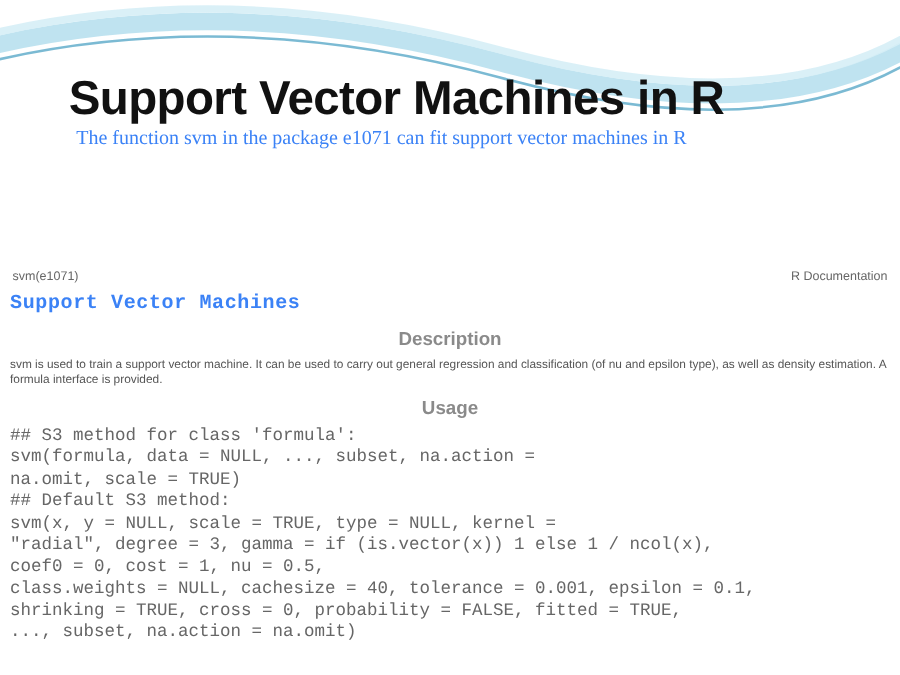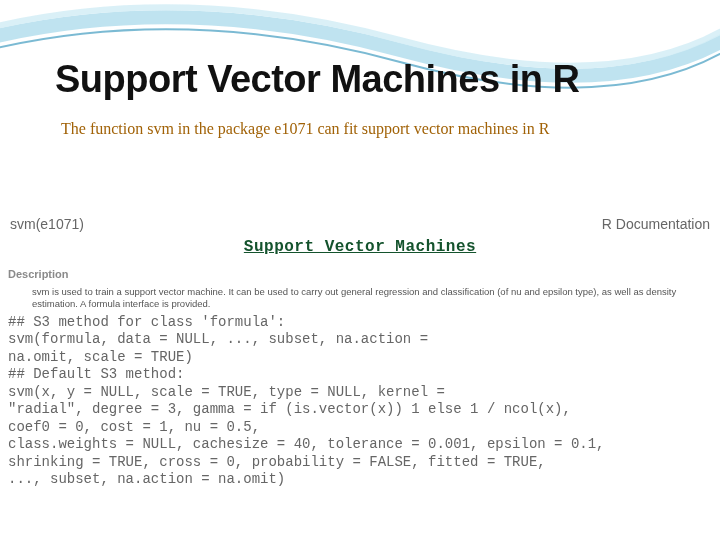--- a/index.html
+++ b/index.html
@@ -22,71 +22,68 @@
   .content {
     position: relative;
     padding: 60px 55px 0 55px;
   }
   .title {
     font-size: 38px;
     font-weight: 700;
     color: #111;
     font-family: 'Trebuchet MS', 'Arial Narrow', Arial, sans-serif;
     letter-spacing: -0.5px;
-    margin-bottom: 18px;
     line-height: 1.05;
   }
   .body-text {
     font-size: 16px;
     line-height: 1.35;
-    color: #a16207;
+    color: #3b82f6;
     margin-bottom: 3px;
     padding-left: 6px;
     padding-right: 10px;
   }
   .body-text em { font-style: italic; }
   .doc-panel {
     position: absolute;
     left: 8px;
     right: 8px;
     top: 216px;
     font-family: Arial, Helvetica, sans-serif;
     color: #2a2a2a;
     filter: blur(0.45px);
   }
   .doc-header {
     display: flex;
     justify-content: space-between;
-    font-size: 14px;
+    font-size: 10px;
     color: #666;
     padding: 0 2px;
   }
   .doc-title {
-    text-align: center;
-    color: #14532d;
+    color: #3b82f6;
     font-family: 'Courier New', monospace;
     font-size: 16px;
     font-weight: 600;
     margin-top: 6px;
     margin-bottom: 12px;
     letter-spacing: 0.5px;
-    text-decoration: underline;
   }
   .doc-section {
     color: #8a8a8a;
-    font-size: 11px;
+    font-size: 15px;
     font-weight: 600;
     margin: 8px 0 6px 0;
+    text-align: center;
   }
   .doc-para {
     font-size: 9.5px;
     color: #555;
     line-height: 1.25;
     margin-bottom: 4px;
-    margin-left: 24px;
   }
   .doc-code {
     font-family: 'Courier New', monospace;
     font-size: 14px;
     color: #666;
     white-space: pre;
     line-height: 1.25;
   }
 </style>
 </head>
@@ -107,20 +104,21 @@
 </div>
 
 <div class="doc-panel">
   <div class="doc-header">
     <span>svm(e1071)</span>
     <span>R Documentation</span>
   </div>
   <div class="doc-title">Support Vector Machines</div>
   <div class="doc-section">Description</div>
   <div class="doc-para">svm is used to train a support vector machine. It can be used to carry out general regression and classification (of nu and epsilon type), as well as density estimation. A formula interface is provided.</div>
+  <div class="doc-section">Usage</div>
   <div class="doc-code">## S3 method for class 'formula':
 svm(formula, data = NULL, ..., subset, na.action =
 na.omit, scale = TRUE)
 ## Default S3 method:
 svm(x, y = NULL, scale = TRUE, type = NULL, kernel =
 "radial", degree = 3, gamma = if (is.vector(x)) 1 else 1 / ncol(x),
 coef0 = 0, cost = 1, nu = 0.5,
 class.weights = NULL, cachesize = 40, tolerance = 0.001, epsilon = 0.1,
 shrinking = TRUE, cross = 0, probability = FALSE, fitted = TRUE,
 ..., subset, na.action = na.omit)</div>

